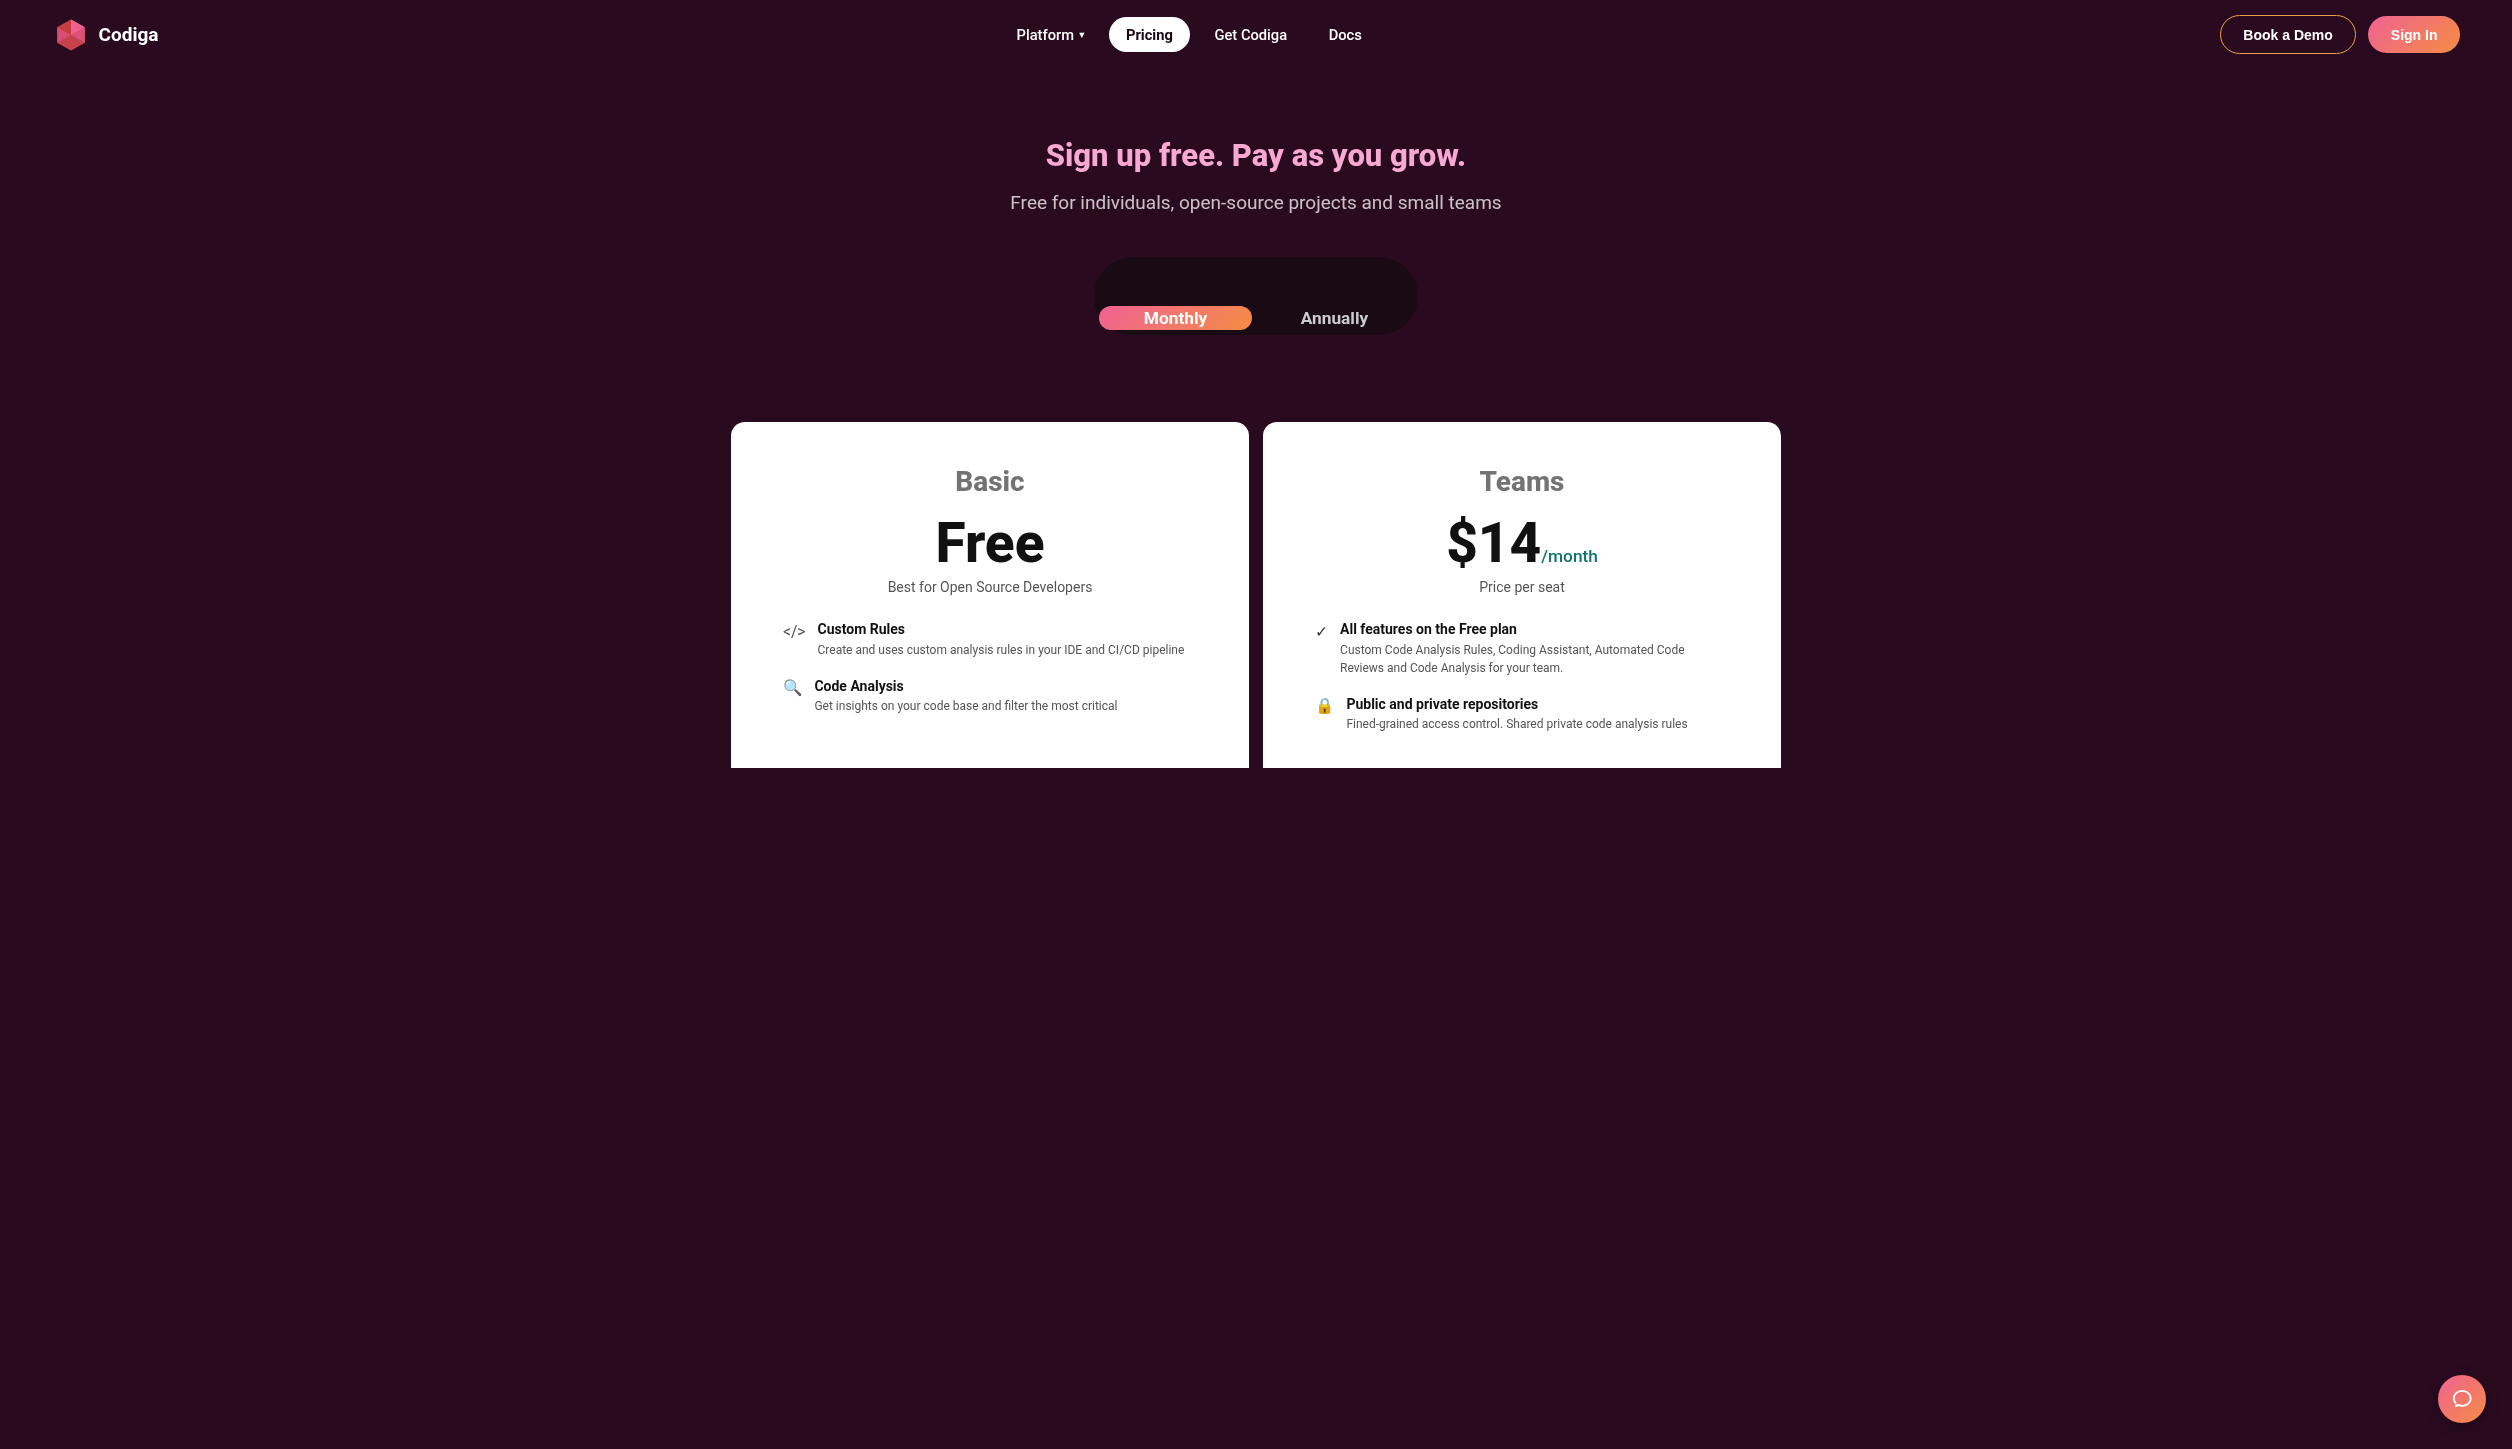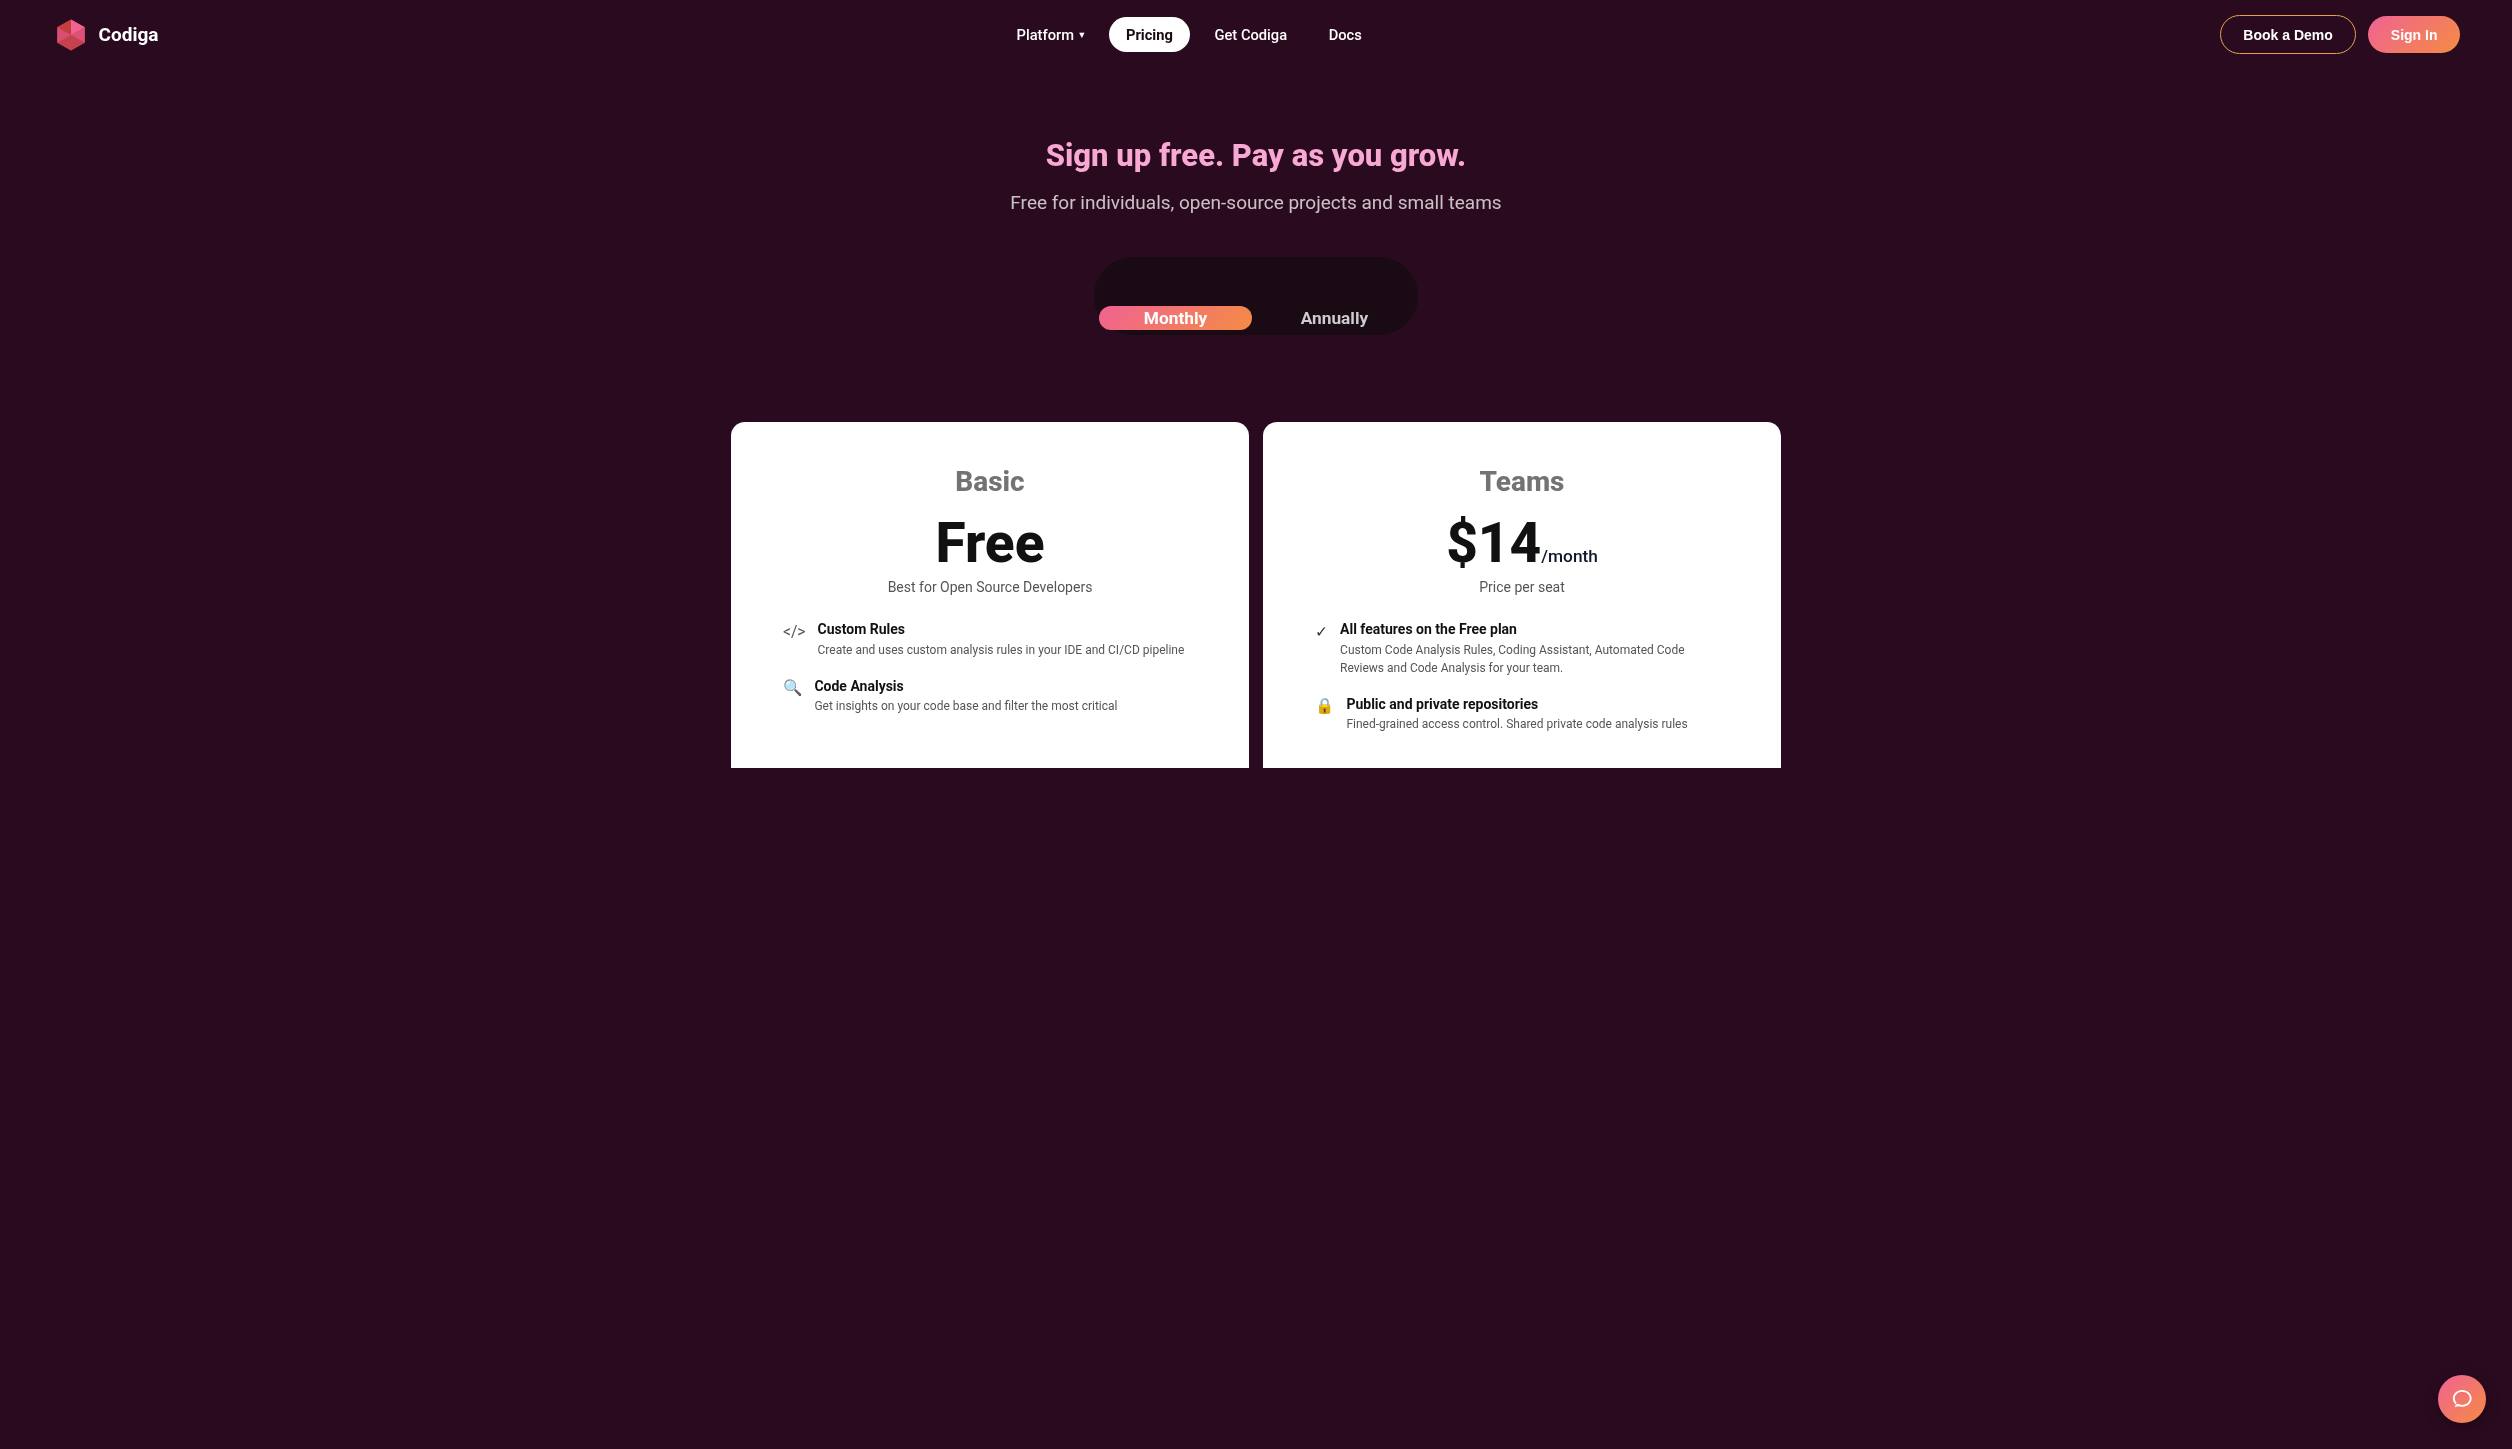--- a/index.html
+++ b/index.html
@@ -193,21 +193,21 @@
     .price-main {
       font-size: 55px;
       font-weight: 800;
       color: #111;
       line-height: 1;
     }
 
     .price-period {
       font-size: 17.3px;
       font-weight: 500;
-      color: #0f172a;
+      color: #0f766e;
     }
 
     .price-note {
       text-align: center;
       font-size: 14px;
       color: #555;
       margin-bottom: 26px;
     }
 
     .feature-list {

